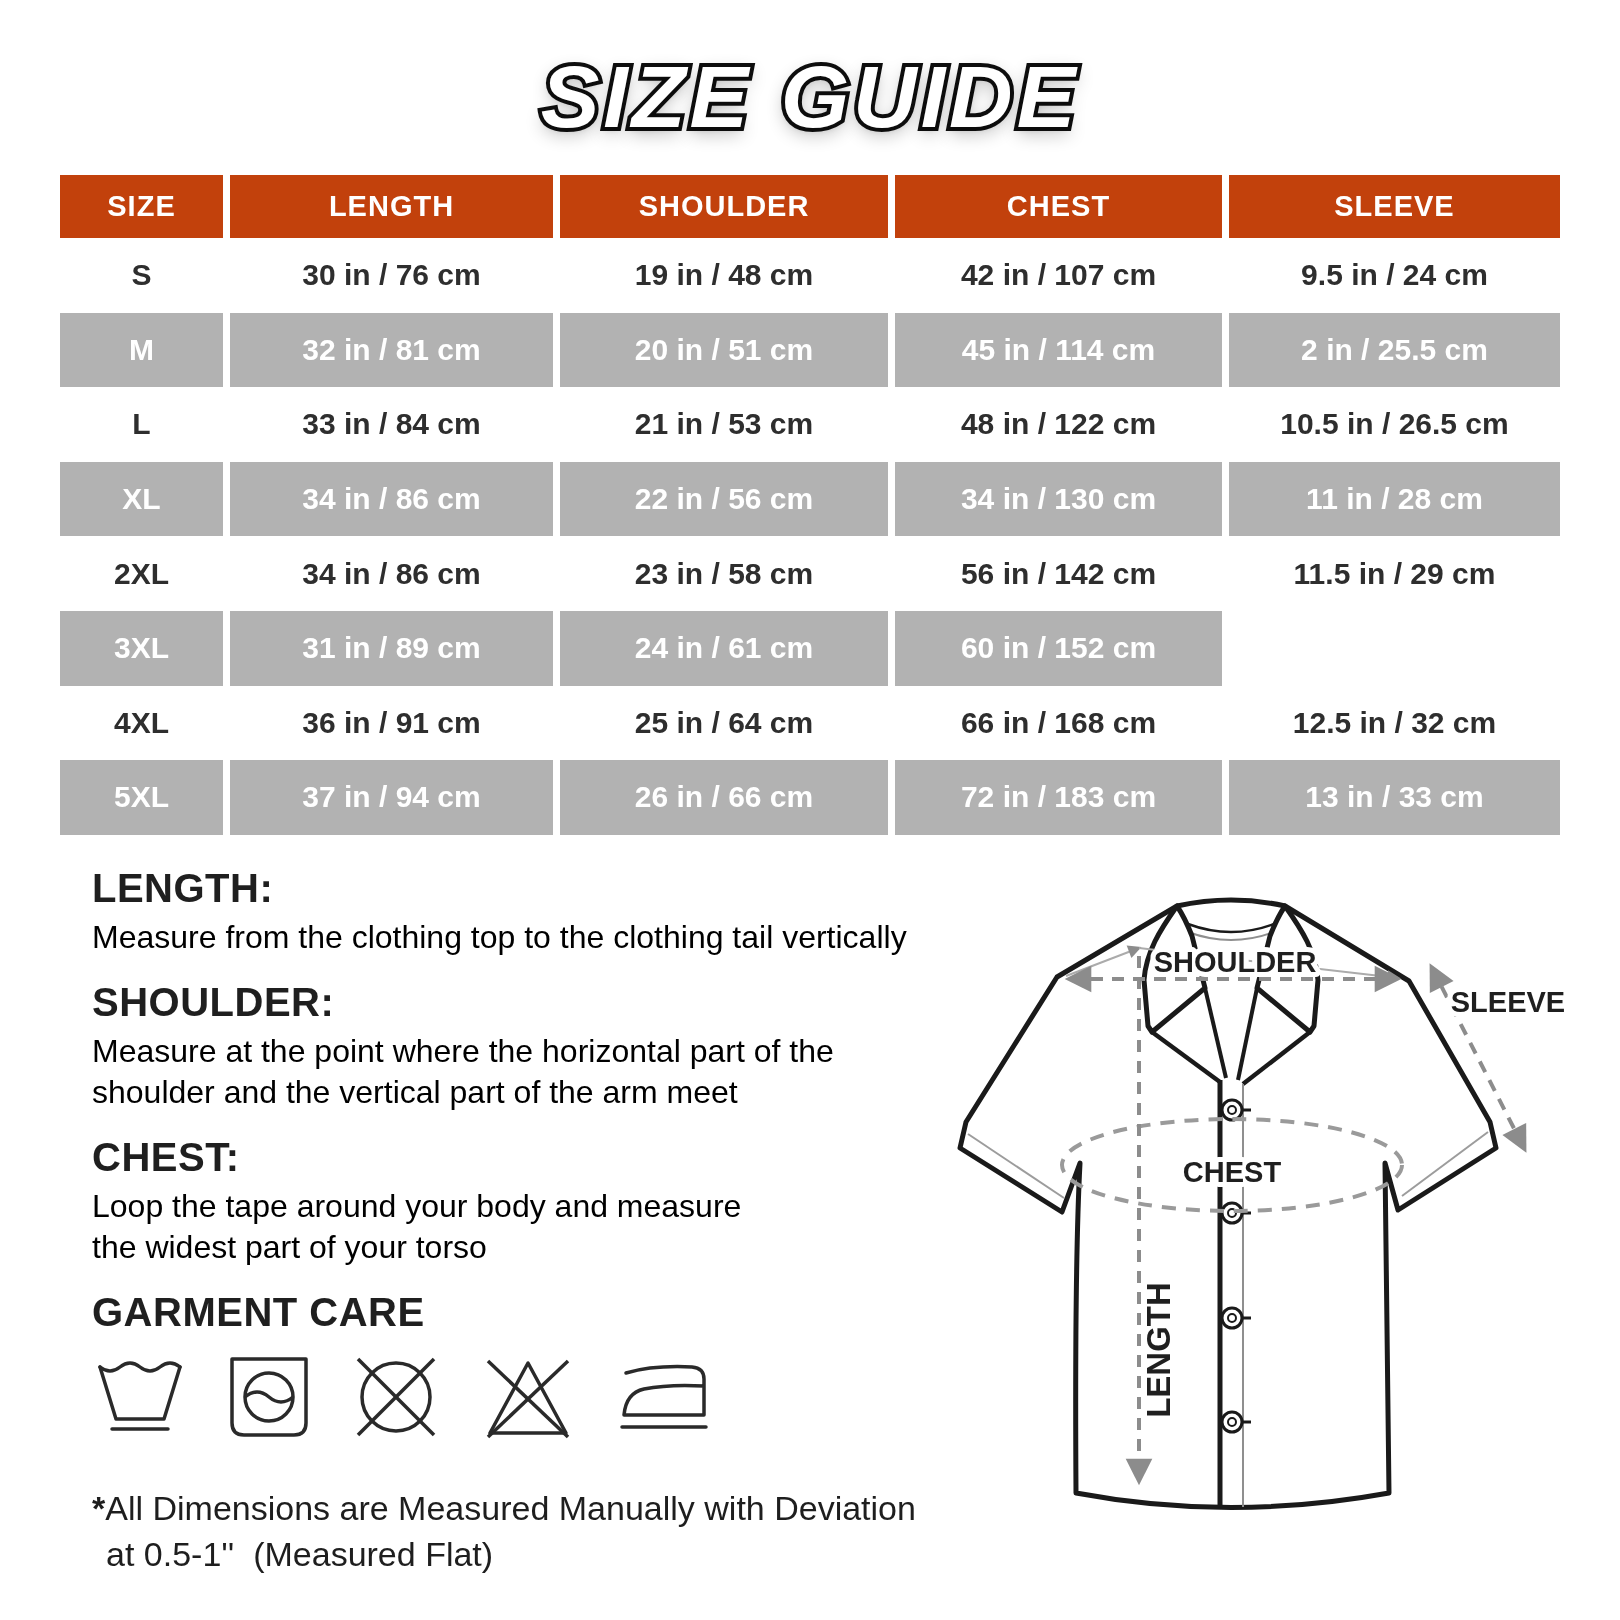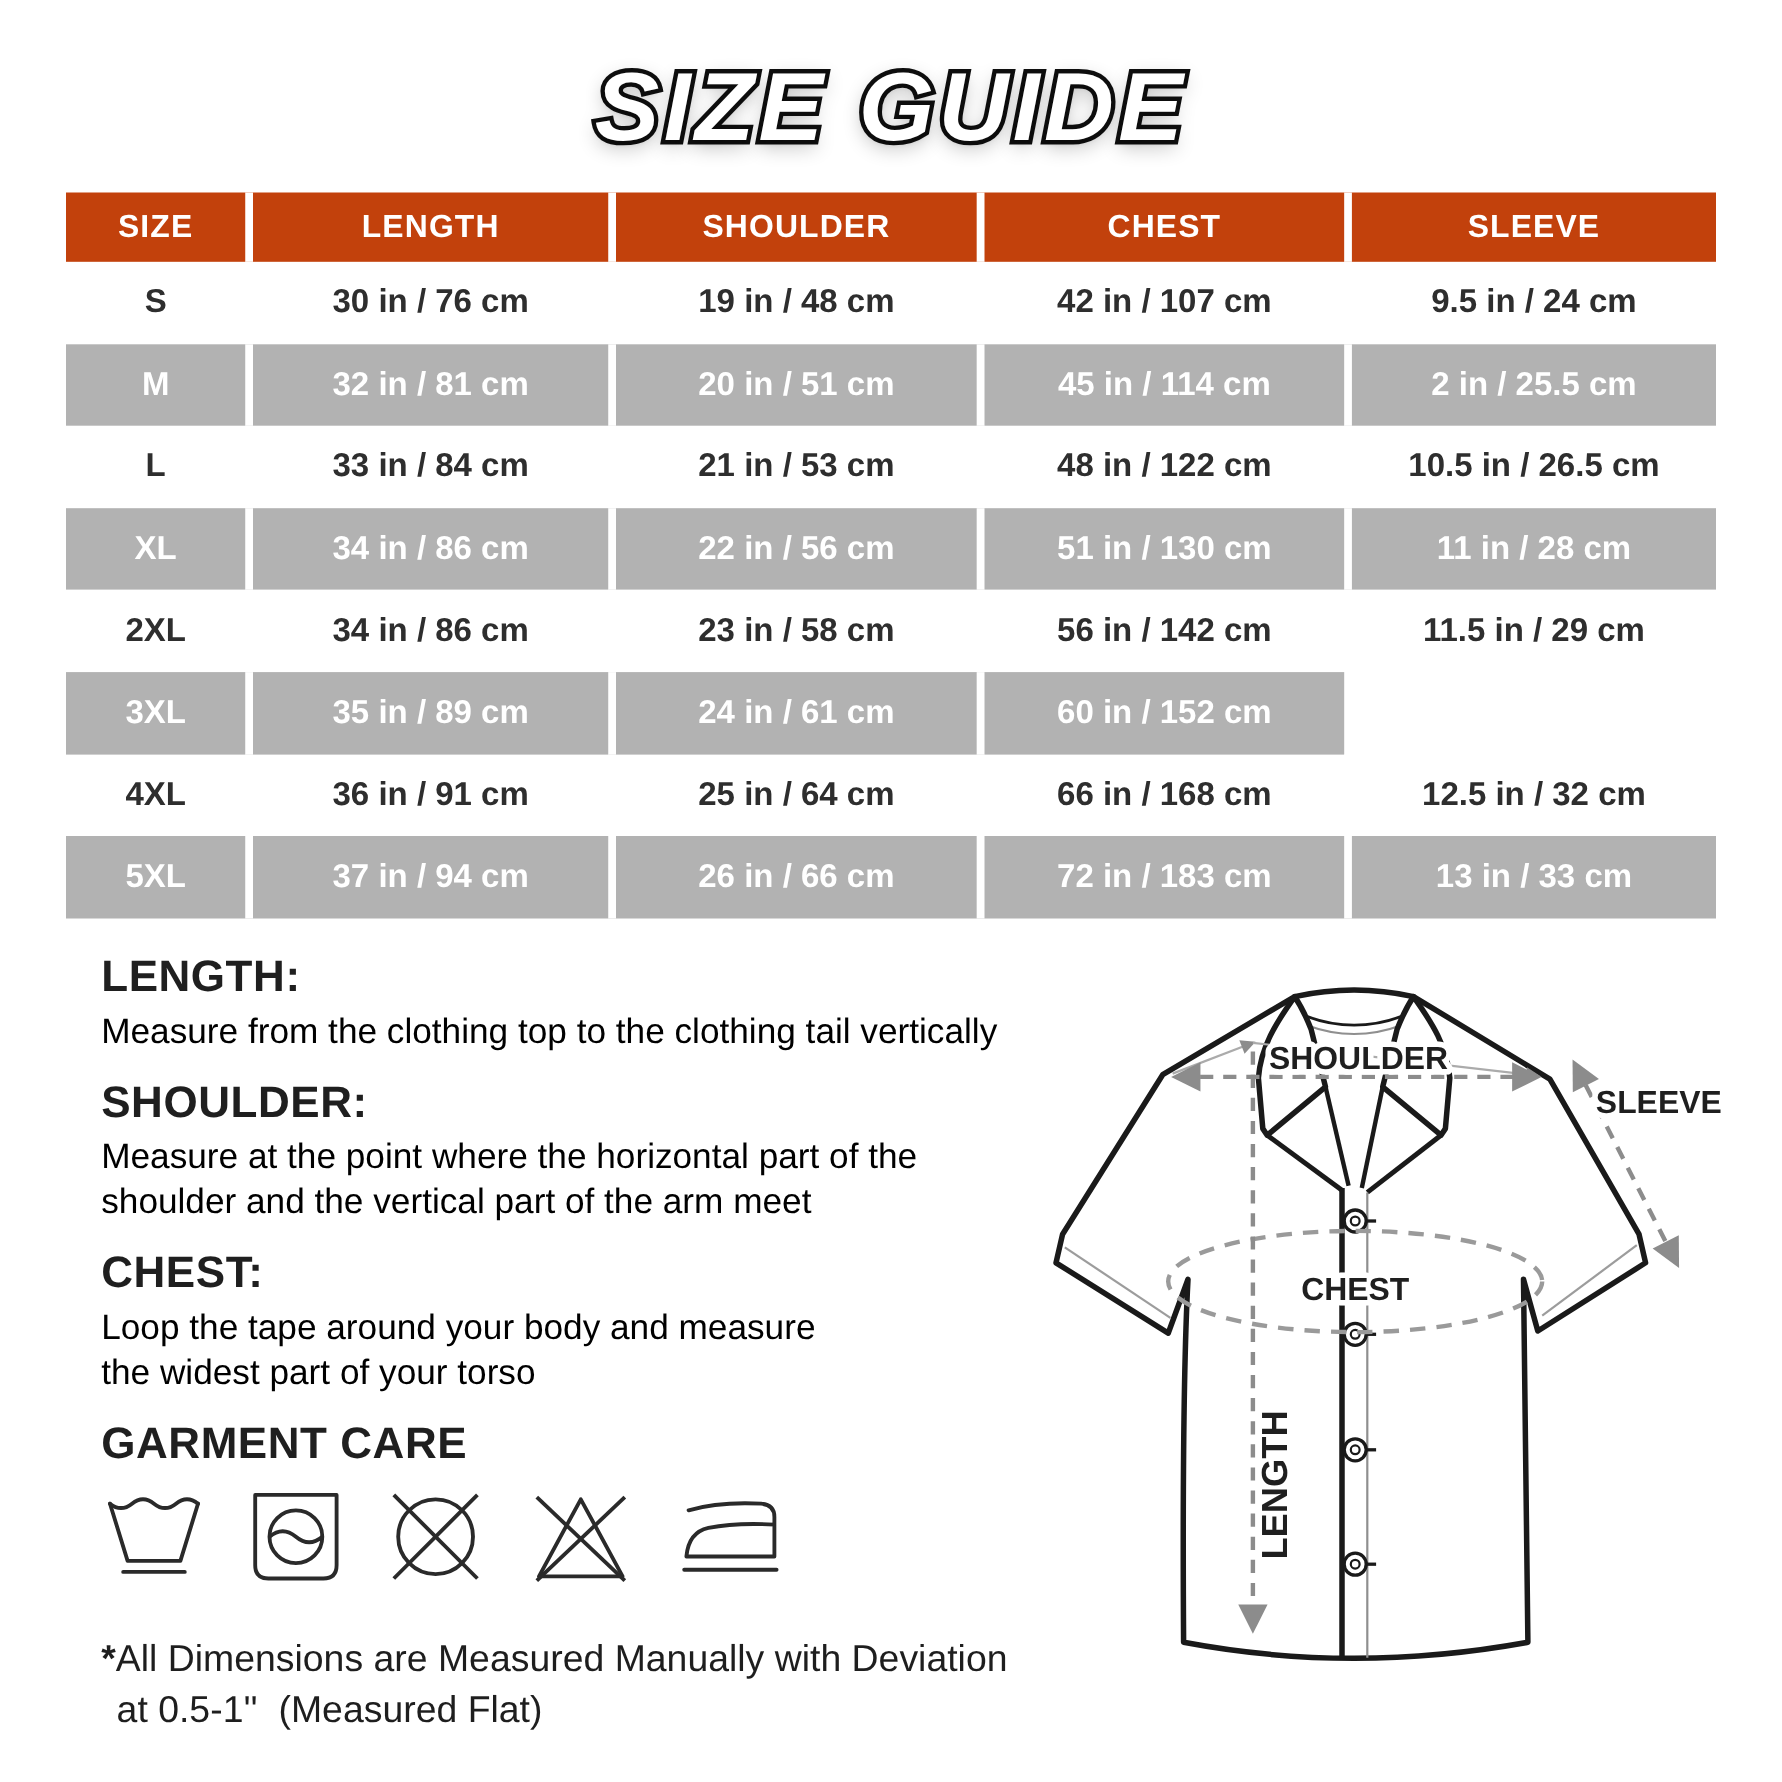--- a/index.html
+++ b/index.html
@@ -76,33 +76,33 @@
           <div class="cell">L</div>
           <div class="cell bl">33 in / 84 cm</div>
           <div class="cell bl">21 in / 53 cm</div>
           <div class="cell bl">48 in / 122 cm</div>
           <div class="cell bl">10.5 in / 26.5 cm</div>
         </div>
         <div class="t-row data alt">
           <div class="cell">XL</div>
           <div class="cell bl">34 in / 86 cm</div>
           <div class="cell bl">22 in / 56 cm</div>
-          <div class="cell bl">51 in / 130 cm</div>
+          <div class="cell bl">34 in / 130 cm</div>
           <div class="cell bl">11 in / 28 cm</div>
         </div>
         <div class="t-row data">
           <div class="cell">2XL</div>
           <div class="cell bl">34 in / 86 cm</div>
           <div class="cell bl">23 in / 58 cm</div>
           <div class="cell bl">56 in / 142 cm</div>
           <div class="cell bl">11.5 in / 29 cm</div>
         </div>
         <div class="t-row data alt">
           <div class="cell">3XL</div>
-          <div class="cell bl">35 in / 89 cm</div>
+          <div class="cell bl">31 in / 89 cm</div>
           <div class="cell bl">24 in / 61 cm</div>
           <div class="cell bl">60 in / 152 cm</div>
         </div>
         <div class="t-row data">
           <div class="cell">4XL</div>
           <div class="cell bl">36 in / 91 cm</div>
           <div class="cell bl">25 in / 64 cm</div>
           <div class="cell bl">66 in / 168 cm</div>
           <div class="cell bl">12.5 in / 32 cm</div>
         </div>

